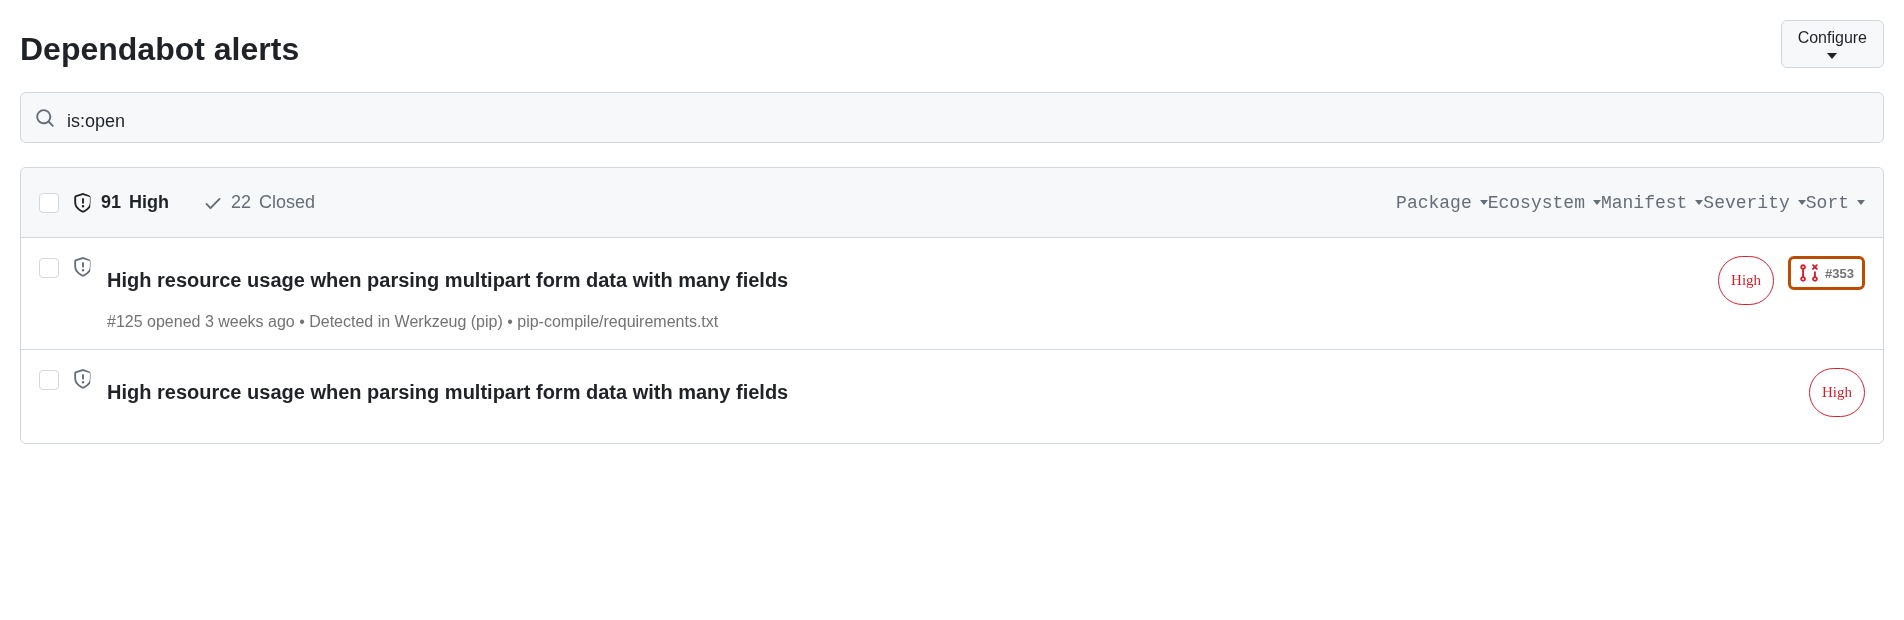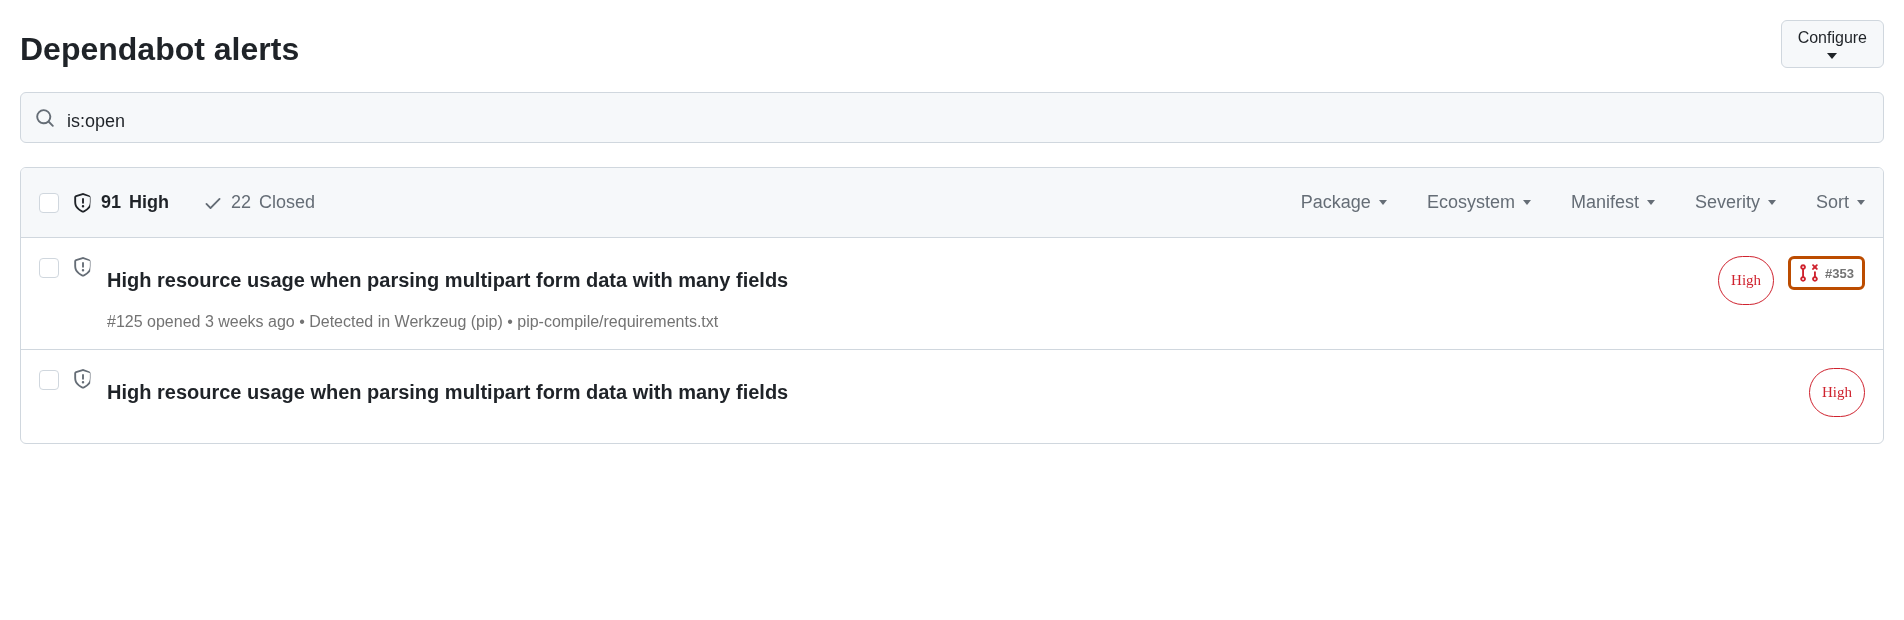--- a/index.html
+++ b/index.html
@@ -116,21 +116,21 @@
       gap: 8px;
       font-size: 18px;
       font-weight: 400;
       color: #656d76;
       cursor: pointer;
       margin-left: 20px;
     }
     .toolbar-right {
       display: flex;
       align-items: flex-end;
-      gap: 40px;
+      font-family: Liberation Mono, monospace;
     }
     .filter-item {
       display: inline-flex;
       align-items: center;
       gap: 6px;
       font-size: 18px;
       color: #656d76;
       cursor: pointer;
     }
     .alert-row {

